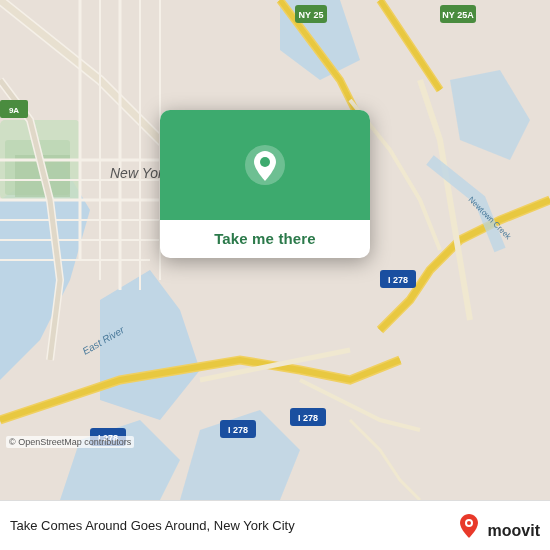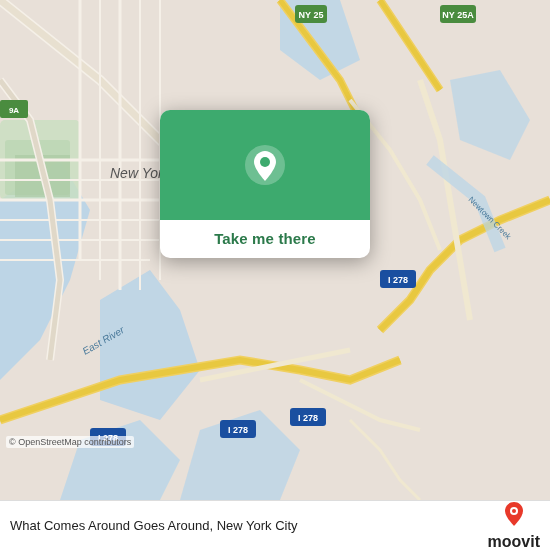--- a/index.html
+++ b/index.html
@@ -82,23 +82,22 @@
     }
 
     #location-text {
       font-size: 13px;
       color: #222;
       font-weight: 500;
     }
 
     #moovit-logo {
       display: flex;
-      align-items: center;
+      align-items: flex-end;
       gap: 5px;
-      flex-direction: column;
     }
 
     #moovit-pin {
       width: 28px;
       height: 28px;
     }
 
     #moovit-name {
       font-size: 16px;
       font-weight: 700;
@@ -218,21 +217,21 @@
         <circle cx="22" cy="19" r="5" fill="#3daa6e"></circle>
       </svg>
     </div>
     <div id="popup-button-area">
       <button id="take-me-there-btn">Take me there</button>
     </div>
   </div>
 </div>
 
 <div id="bottom-bar">
-  <span id="location-text">What Comes Around Goes Around, New York City</span>
+  <span id="location-text">Take Comes Around Goes Around, New York City</span>
   <div id="moovit-logo">
 
     <svg id="moovit-pin" viewBox="0 0 28 28" xmlns="http://www.w3.org/2000/svg">
       <path d="M14 2 C9 2 5 6 5 11 C5 17 14 26 14 26 C14 26 23 17 23 11 C23 6 19 2 14 2Z" fill="#e8392a"></path>
       <circle cx="14" cy="11" r="4" fill="white"></circle>
       <circle cx="14" cy="11" r="2" fill="#e8392a"></circle>
     </svg>
     <span id="moovit-name">moovit</span>
   </div>
 </div>

